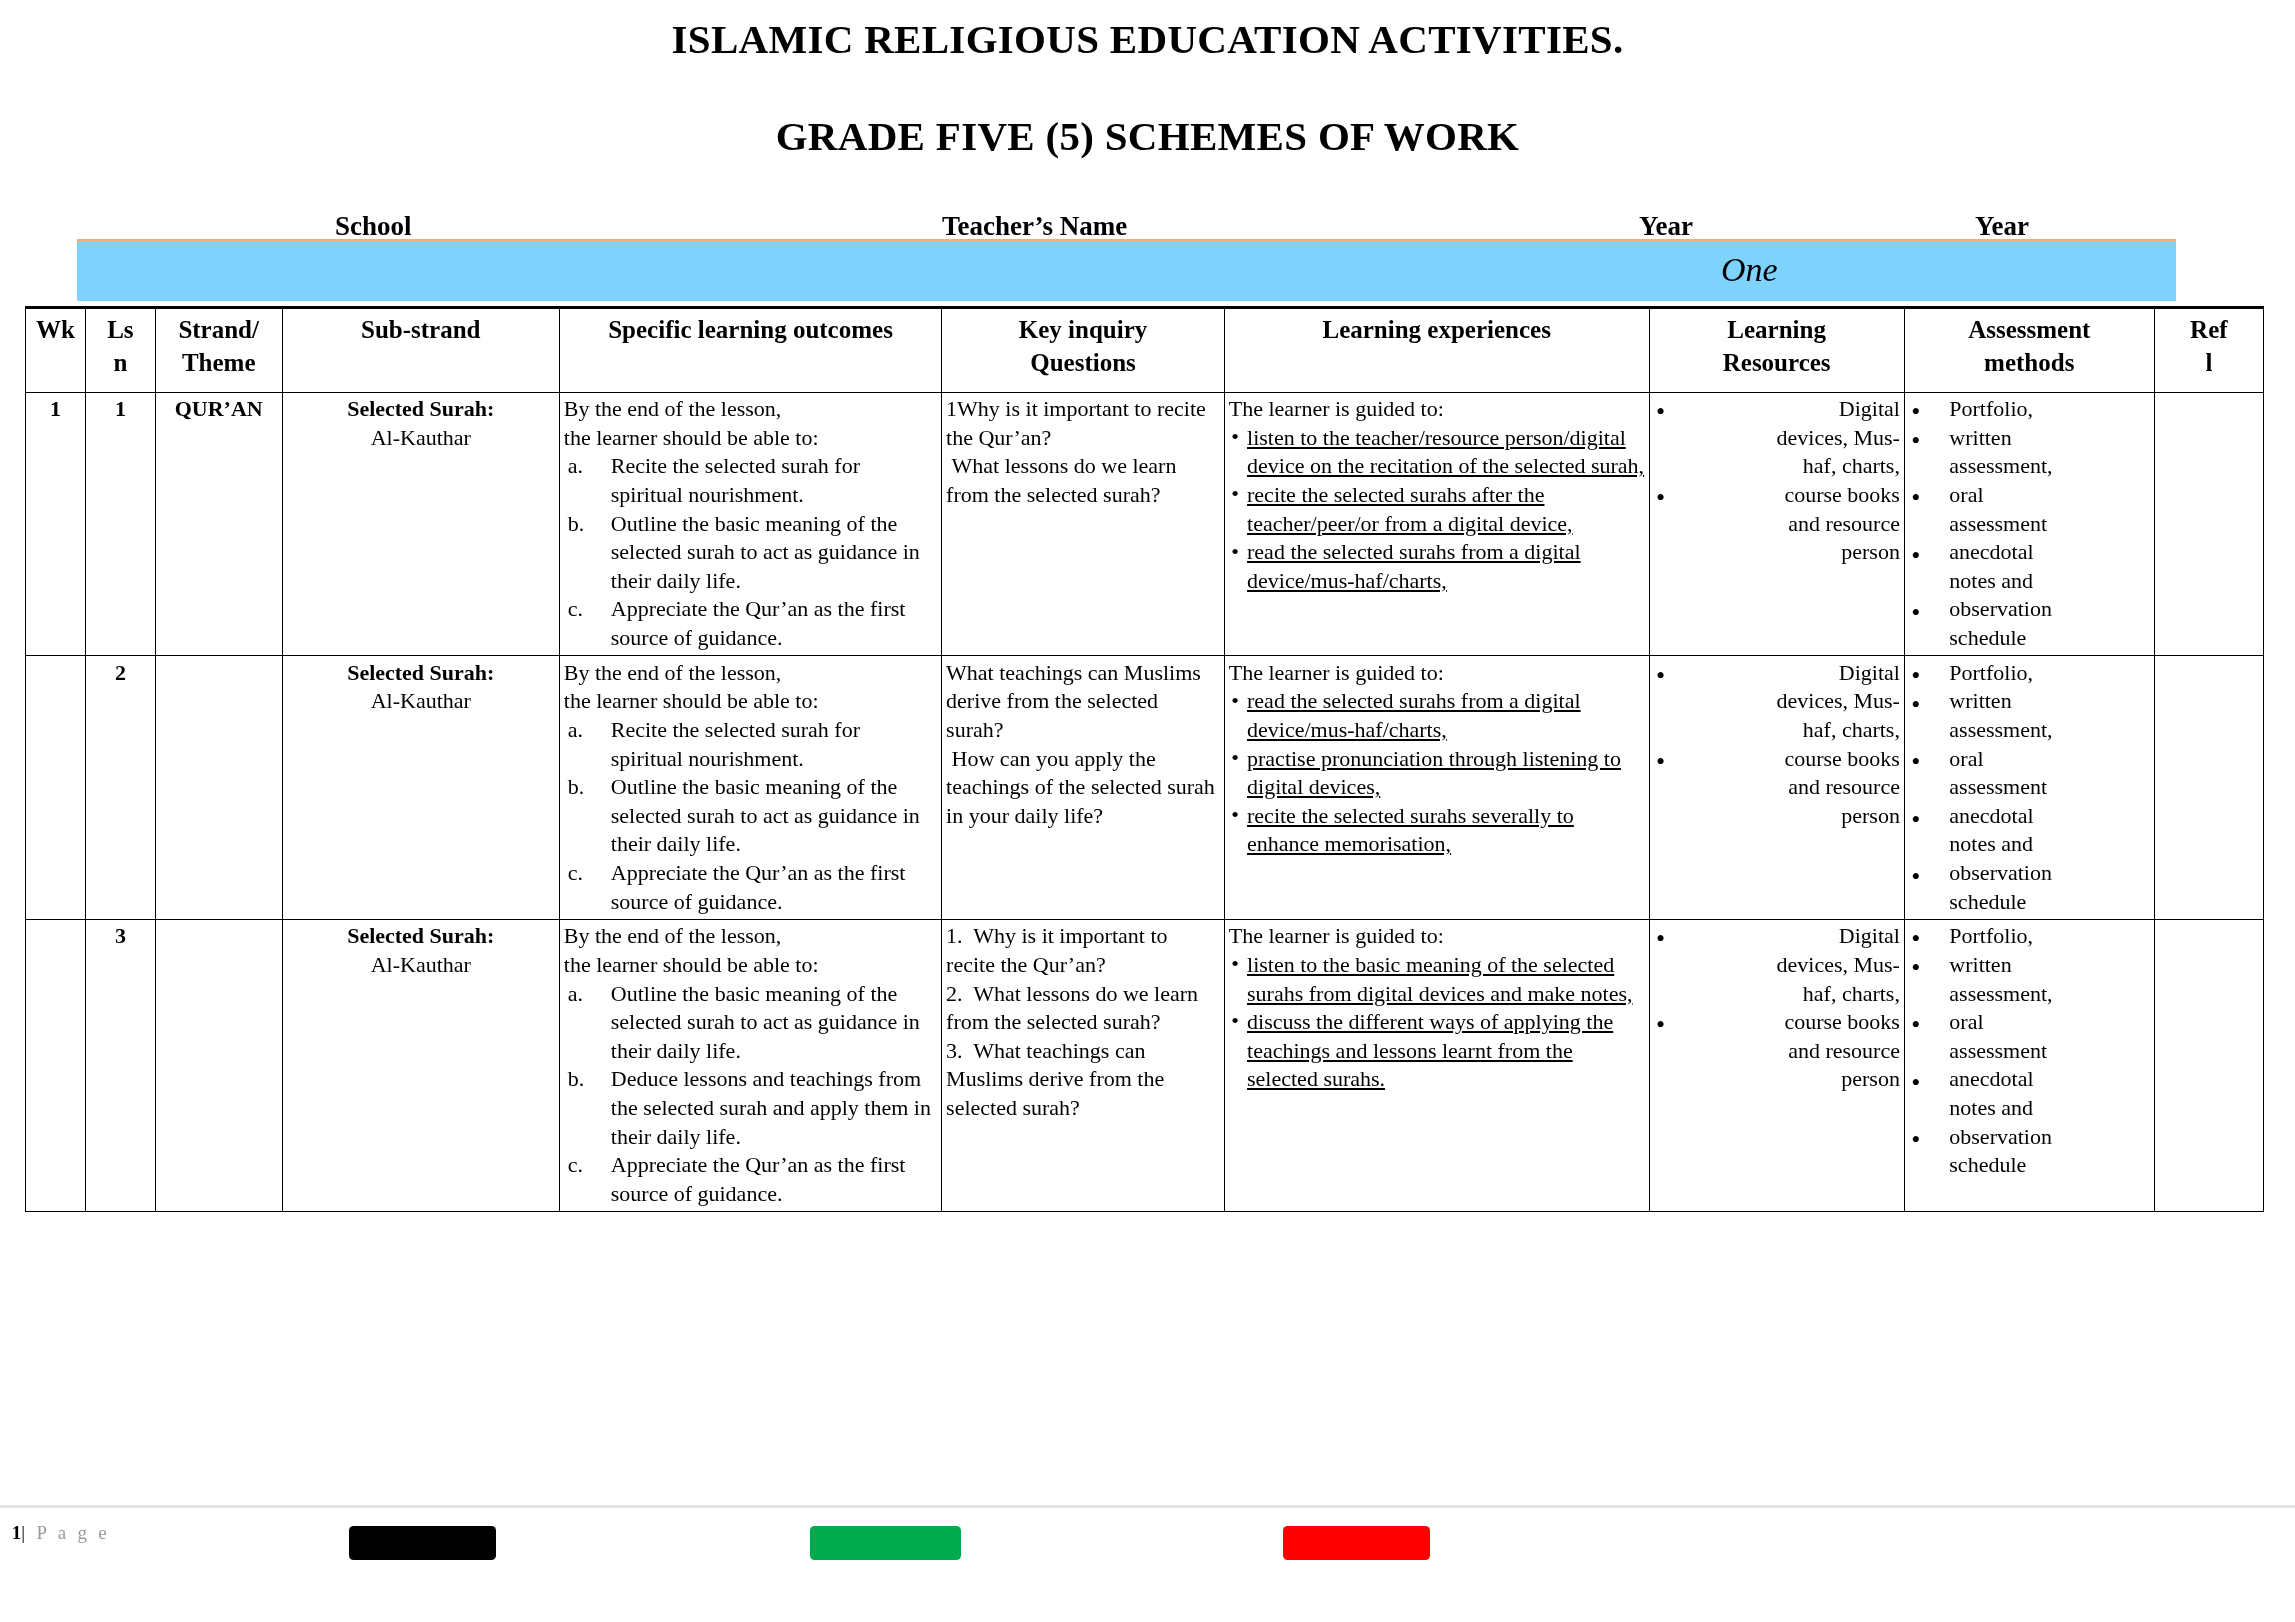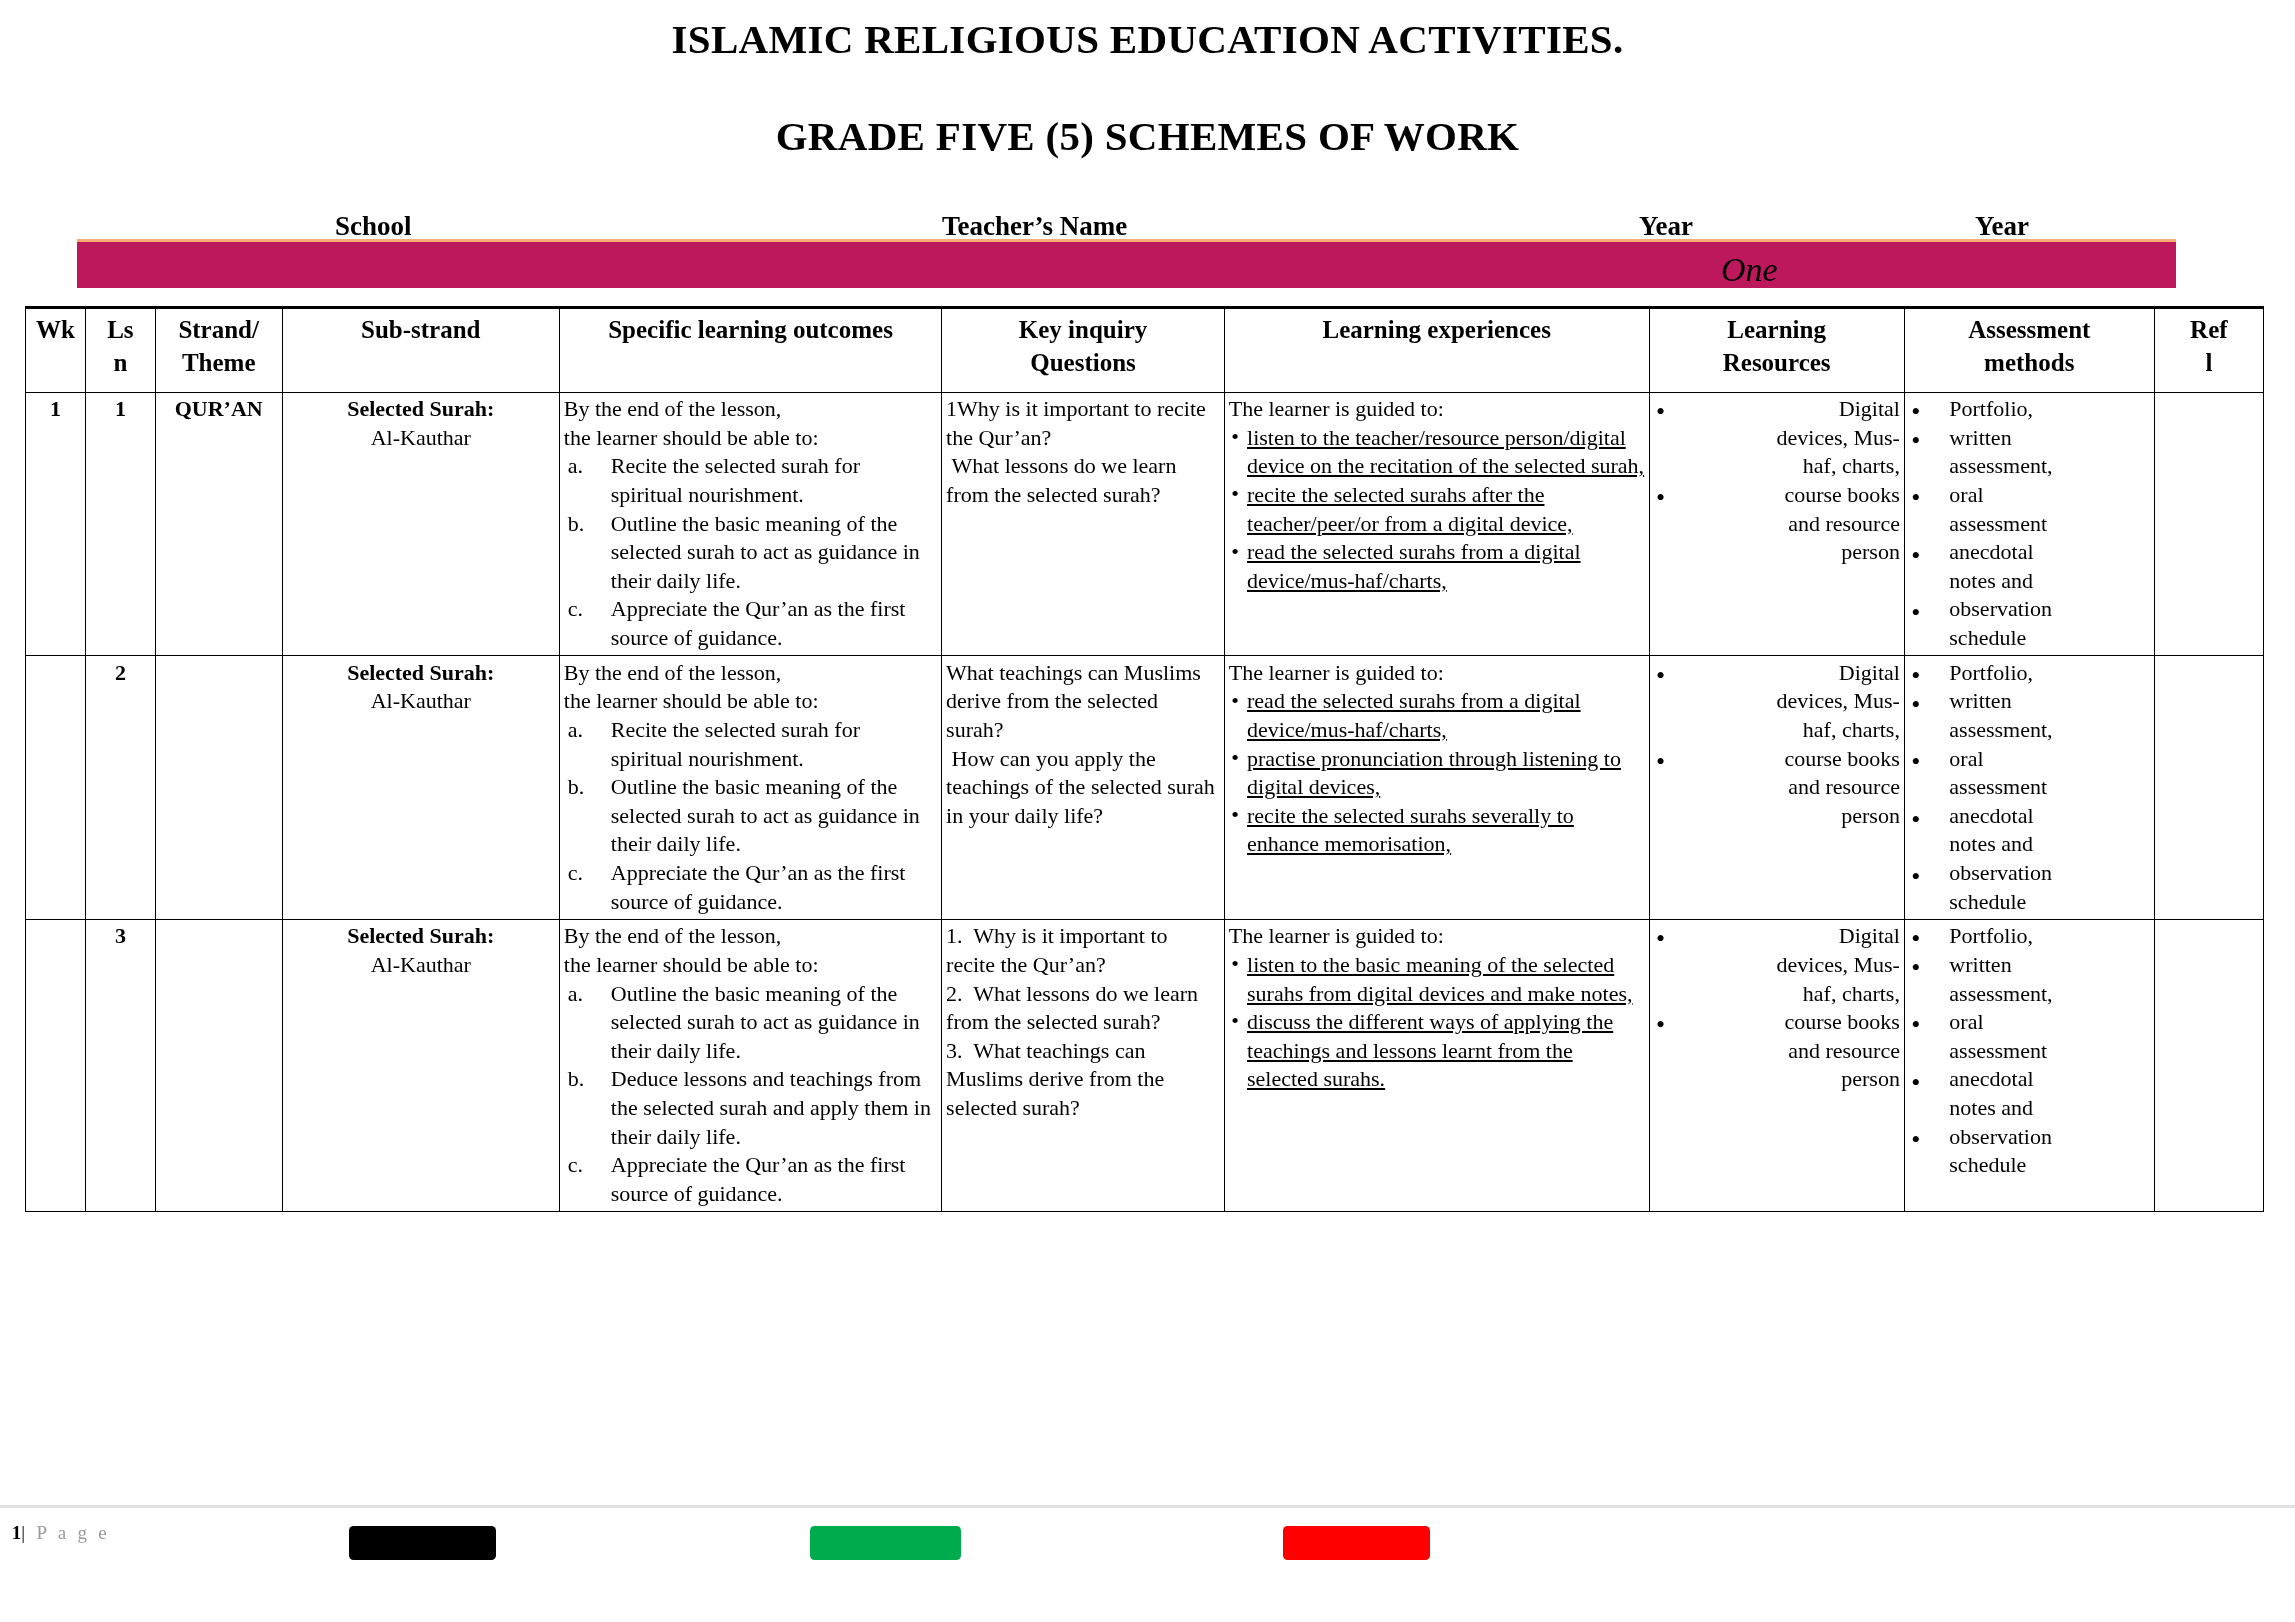--- a/index.html
+++ b/index.html
@@ -47,22 +47,22 @@
   #field-teacher     { left: 942px; }
   #field-term        { left: 1639px; }
   #field-year        { left: 1975px; margin-top: 40px; }
 
   
   .value-band {
     position: absolute;
     left: 77px;
     top: 239px;
     width: 2099px;
-    height: 49px;
-    background: #be185d;
+    height: 62px;
+    background: #7dd3fc;
     border-top: 3.9px solid #f7ab77;
     box-sizing: border-box;
   }
   .value-band .term-value {
     position: absolute;
     left: 1644px;
     top: 9.2px;
     font-size: 34px;
     font-style: italic;
     font-family: "Liberation Serif", "DejaVu Serif", serif;

